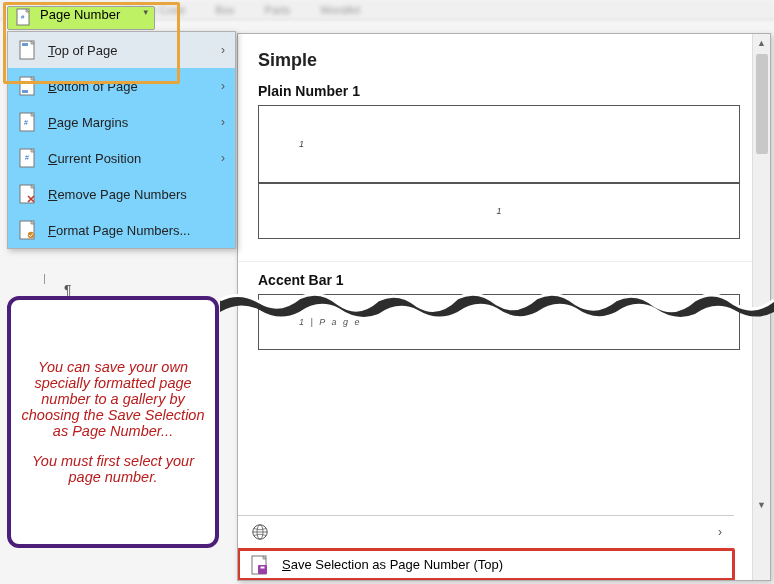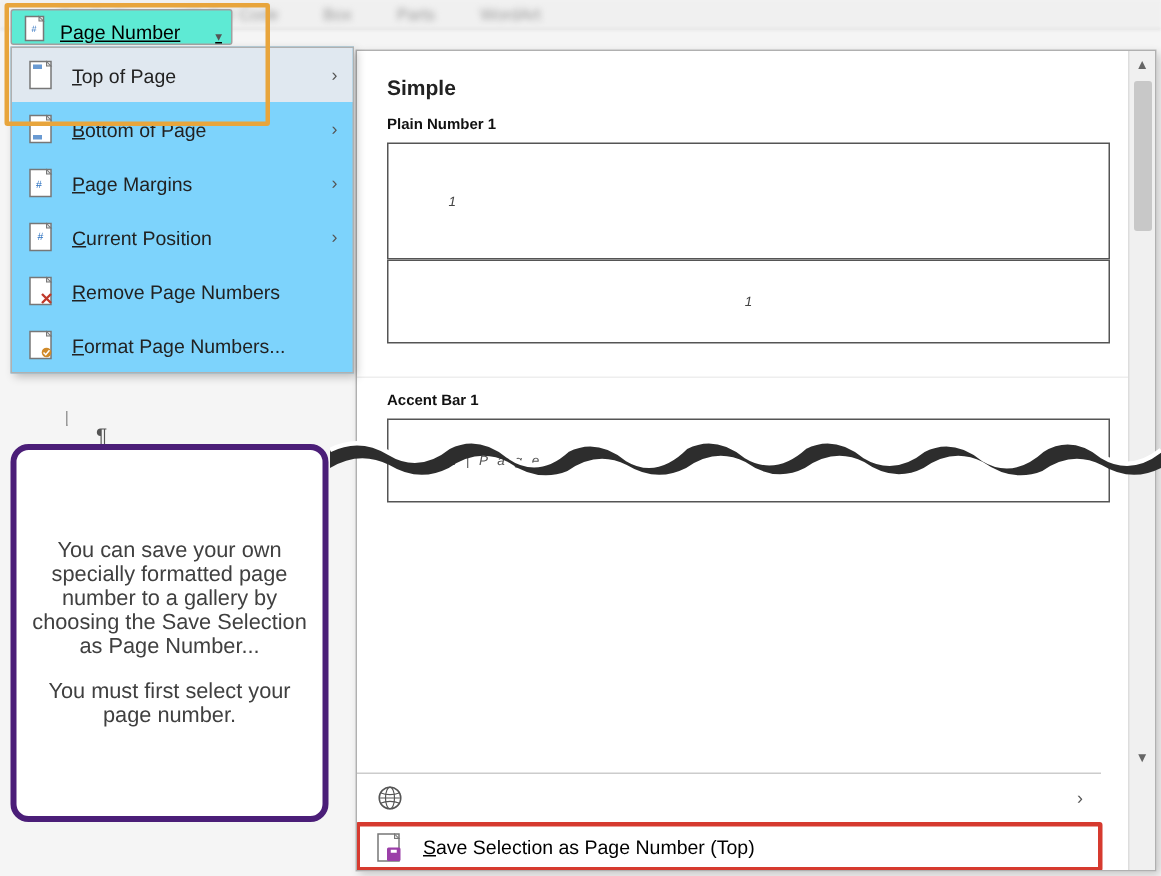--- a/index.html
+++ b/index.html
@@ -32,30 +32,29 @@
     width: 177px; height: 82px;
     border: 3px solid #e8a53c;
     border-radius: 2px;
     pointer-events: none;
     z-index: 50;
   }
   .page-number-btn {
     position: absolute;
     left: 7px; top: 6px;
     width: 148px; height: 24px;
-    background: #5eead4;
+    background: #bef264;
     border: 1px solid #a0a0a0;
     border-radius: 2px;
     display: flex;
-    align-items: flex-end;
+    align-items: flex-start;
     gap: 6px;
     padding: 0 6px;
     cursor: pointer;
     z-index: 20;
-    text-decoration: underline;
   }
   .page-number-btn .chev {
     margin-left: auto;
     font-size: 9px;
     color: #555;
   }
   .dropdown {
     position: absolute;
     left: 7px; top: 31px;
     width: 229px;
@@ -105,24 +104,25 @@
   .callout {
     position: absolute;
     left: 7px; top: 296px;
     width: 212px; height: 252px;
     background: #fff;
     border: 4px solid #4b1e78;
     border-radius: 12px;
     padding: 14px 10px;
     text-align: center;
     font-size: 14.5px;
-    color: #404040;
+    color: #b91c1c;
     display: flex; flex-direction: column; justify-content: center;
     gap: 14px;
     z-index: 5;
+    font-style: italic;
   }
 
   
   .gallery {
     position: absolute;
     left: 237px; top: 33px;
     width: 534px; height: 548px;
     background: #fff;
     border: 1px solid #b0b0b0;
     box-shadow: 2px 2px 6px rgba(0,0,0,0.2);
@@ -146,25 +146,25 @@
     display: flex; align-items: center; justify-content: center;
     font-size: 9px; color: #666;
   }
   .scroll-up { top: 0; }
   .scroll-down { bottom: 66px; }
   .scroll-thumb {
     position: absolute; top: 20px; left: 3px; width: 12px; height: 100px;
     background: #c8c8c8; border-radius: 2px;
   }
   .group-label {
-    font-weight: 600; font-size: 14px; color: #222;
+    font-weight: 600; font-size: 18px; color: #222;
     margin-bottom: 12px;
   }
   .item-title {
-    font-weight: 600; font-size: 10px; color: #111;
+    font-weight: 600; font-size: 14px; color: #111;
     margin: 10px 0 6px 0;
   }
   .preview-box {
     border: 1px solid #555;
     height: 78px;
     background: #fff;
     position: relative;
     display: flex;
     align-items: center;
     padding: 0 40px;

